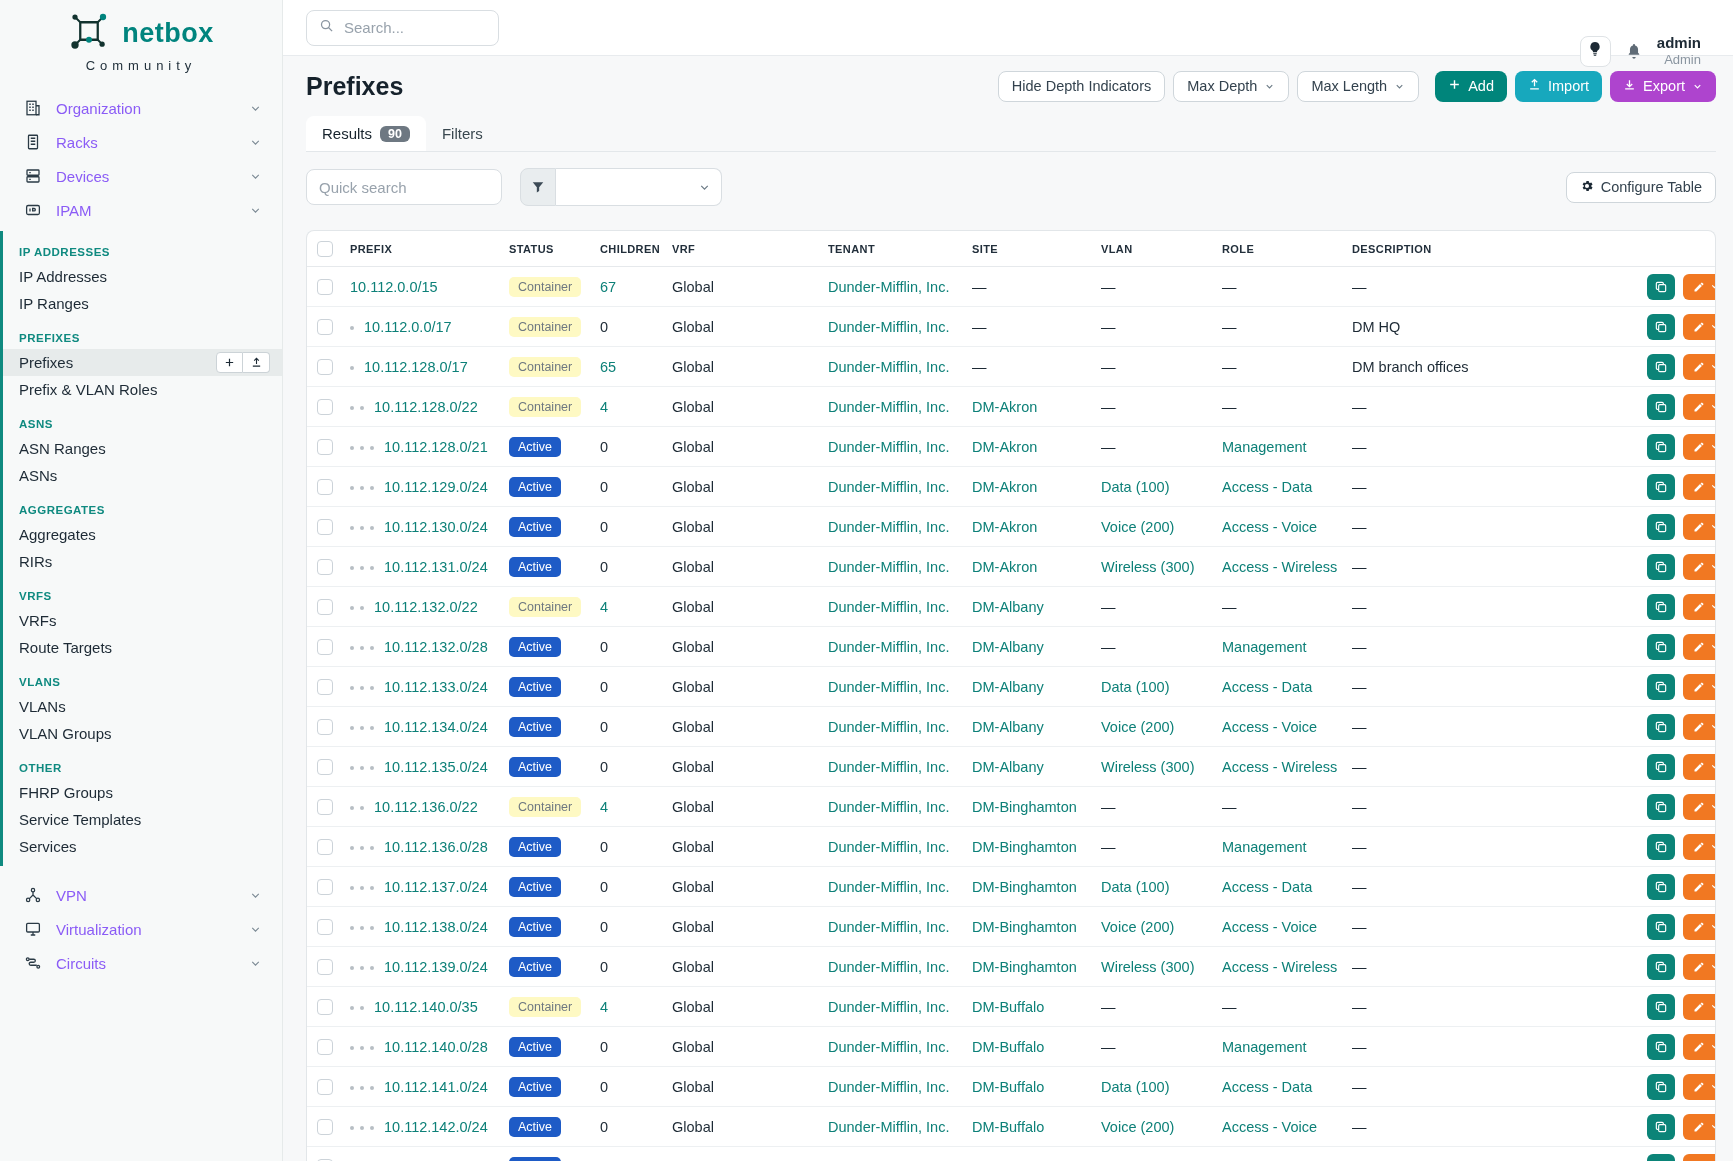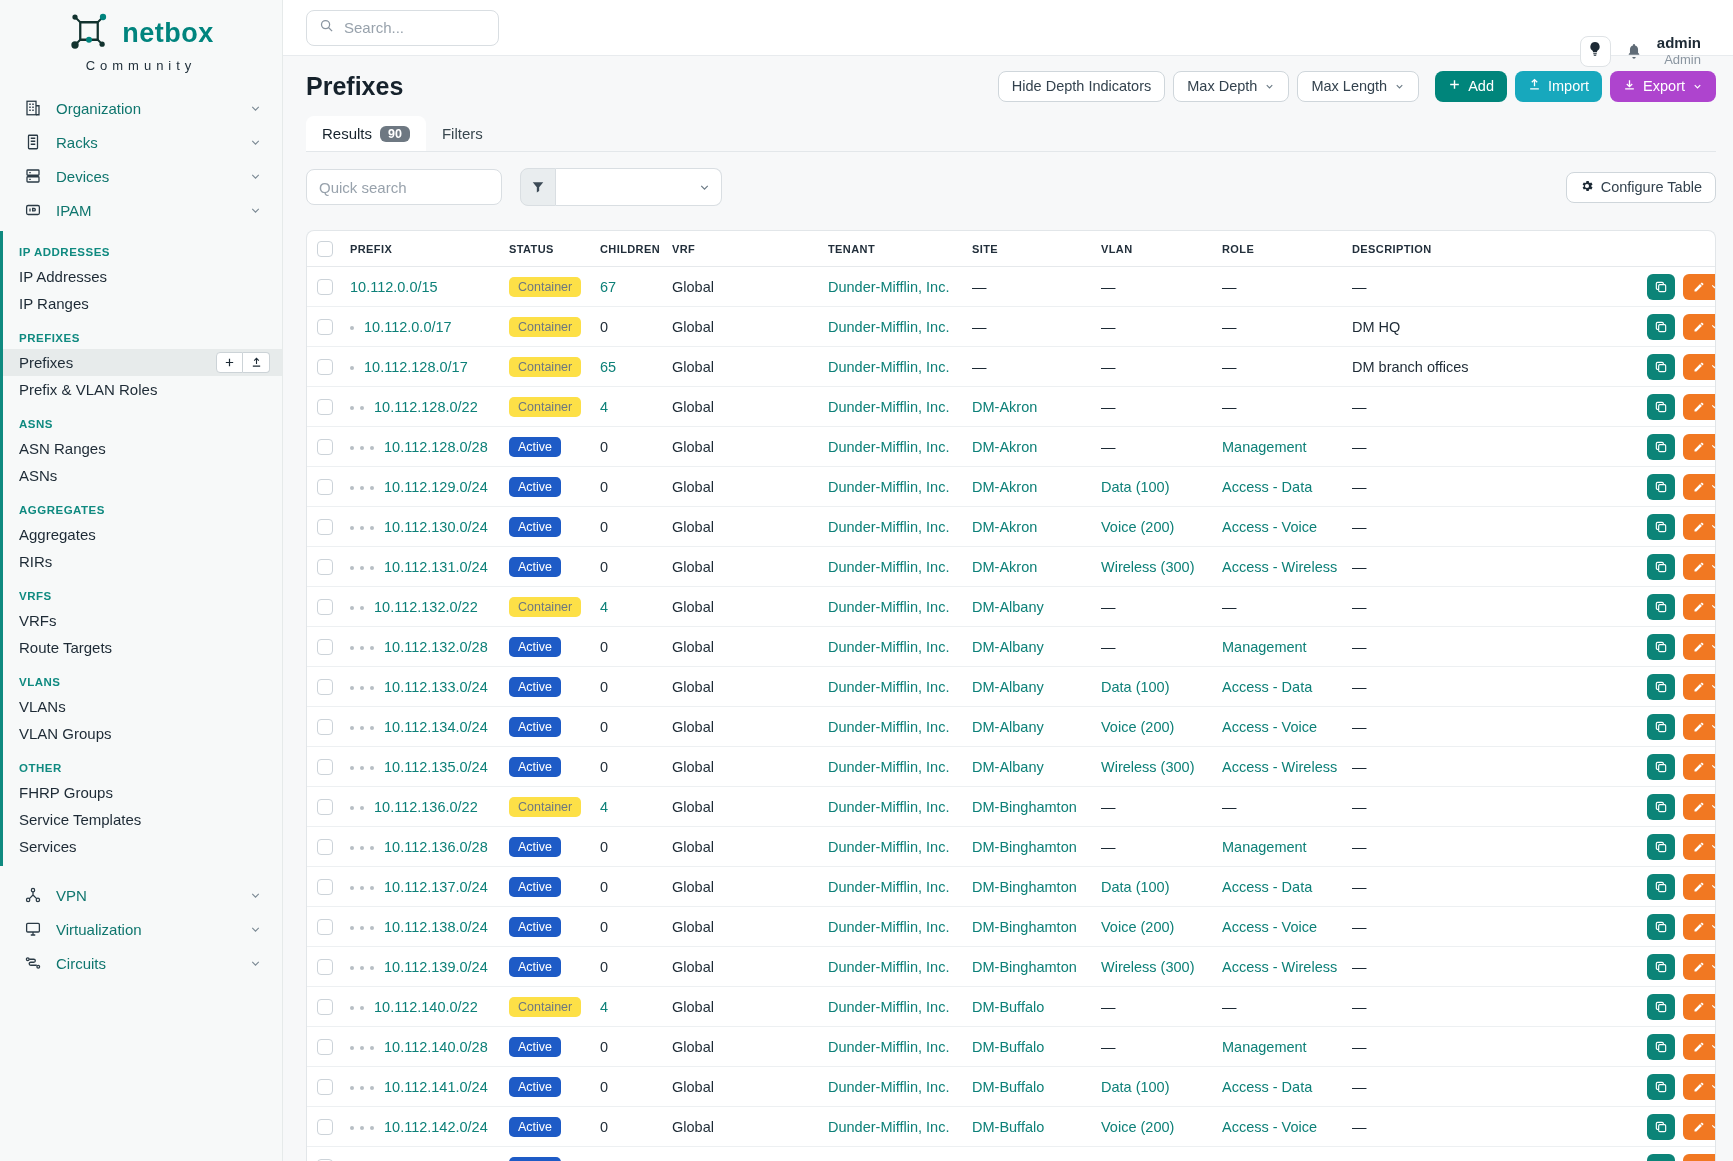--- a/index.html
+++ b/index.html
@@ -7,21 +7,21 @@
   body { font-family:"Liberation Sans", sans-serif; background:#fff; color:#1d2a35; }
   .app { display:flex; width:100%; height:100%; }
 
   
   .sidebar { width:283px; min-width:283px; height:100%; background:#f7f9f9; border-right:1px solid #e6eaea; overflow:hidden; }
   .brand { text-align:center; padding-top:10px; }
   .brand-row { display:flex; align-items:center; justify-content:center; gap:12px; }
   .brand-name { font-size:27px; font-weight:700; color:#00847e; letter-spacing:0.5px; }
   .brand-sub { font-size:13px; color:#22313c; letter-spacing:5px; margin-top:2px; font-weight:500; }
   .nav { margin-top:18px; }
-  .nav-item { display:flex; align-items:center; gap:14px; padding:8px 20px 8px 24px; font-size:15px; color:#0f766e; cursor:pointer;text-align:right; }
+  .nav-item { display:flex; align-items:center; gap:14px; padding:8px 20px 8px 24px; font-size:15px; color:#8b5cf6; cursor:pointer;text-align:right; }
   .nav-icon { width:18px; height:18px; color:#2a3a45; display:flex; align-items:center; }
   .nav-icon svg { width:18px; height:18px; }
   .nav-chev { margin-left:auto; color:#7a8893; display:flex; }
   .ipam-panel { border-left:3px solid #0f8a80; margin-top:4px; padding-bottom:6px; }
   .side-header { padding:15px 16px 5px 16px; font-size:11.5px; font-weight:700; color:#0f8a80; letter-spacing:0.5px; }
   .side-item { display:flex; align-items:center; padding:5px 12px 5px 16px; font-size:15px; color:#1d2a35; height:27px; cursor:pointer; }
   .side-item.active { background:#e7ebeb; }
   .side-actions { margin-left:auto; display:flex; }
   .side-btn { width:27px; height:21px; background:#fff; border:1px solid #ccd3d7; display:flex; align-items:center; justify-content:center; color:#1d2a35; }
   .side-btn:first-child { border-radius:4px 0 0 4px; }
@@ -69,21 +69,21 @@
   .table-card { margin-top:24px; background:#fff; border:1px solid #e2e6e9; border-bottom:none; border-radius:8px 8px 0 0; flex:1; overflow:hidden; }
   table { width:100%; border-collapse:collapse; table-layout:fixed; }
   th { padding:10px 8px 9px 8px; font-size:11px; font-weight:700; letter-spacing:0.4px; color:#222f3b; text-align:left; border-bottom:1px solid #e6e9ec; white-space:nowrap; }
   td { padding:0 8px; height:40px; border-top:1px solid #edf0f2; font-size:14.5px; color:#1d2a35; white-space:nowrap; overflow:hidden; vertical-align:middle; }
   tbody tr:first-child td { border-top:none; }
   .c-check { text-align:center; }
   .checkbox { display:inline-block; width:16px; height:16px; border:1px solid #ccd3d9; border-radius:4px; background:#fff; vertical-align:middle; cursor:pointer; }
   .link { color:#0d8078; text-decoration:none; cursor:pointer; }
   .depth-dot { display:inline-block; width:4px; height:4px; border-radius:50%; background:#b7bec4; margin-right:6px; vertical-align:middle; }
   .badge { font-size:12.5px; padding:3px 9px; border-radius:5px; display:inline-block; }
-  .badge-container { background:#fde047; color:#6e7881; }
+  .badge-container { background:#fef9c3; color:#6e7881; }
   .badge-active { background:#1e5bc6; color:#fff; }
   .c-act { text-align:right; padding-right:10px; }
   .act { display:inline-flex; align-items:center; justify-content:center; height:26px; border-radius:6px; vertical-align:middle; cursor:pointer; }
   .act-copy { width:28px; background:#0b8478; margin-right:4px; }
   .act-edit { width:46px; background:#f17822; gap:5px; }
 </style>
 </head>
 <body>
 
 <div class="app">
@@ -560,21 +560,21 @@
                     </svg>
         <svg width="9" height="9" viewBox="0 0 24 24" fill="none" stroke="#fff" stroke-width="3">
                       <path d="m6 9 6 6 6-6"></path>
                     </svg>
       </span>
     </td>
   </tr>
 
   <tr>
     <td class="c-check"><span class="checkbox"></span></td>
-    <td><span style="margin-right: 4px;"><span class="depth-dot"></span><span class="depth-dot"></span><span class="depth-dot"></span></span><span class="link">10.112.128.0/28</span></td>
+    <td><span style="margin-right: 4px;"><span class="depth-dot"></span><span class="depth-dot"></span><span class="depth-dot"></span></span><span class="link">10.112.128.0/21</span></td>
     <td><span class="badge badge-active">Active</span></td>
     <td>0</td>
     <td>Global</td>
     <td><span class="link">Dunder-Mifflin, Inc.</span></td>
     <td class="link">DM-Akron</td>
     <td>—</td>
     <td class="link">Management</td>
     <td>—</td>
     <td class="c-act">
       <span class="act act-copy">
@@ -966,21 +966,21 @@
                     </svg>
         <svg width="9" height="9" viewBox="0 0 24 24" fill="none" stroke="#fff" stroke-width="3">
                       <path d="m6 9 6 6 6-6"></path>
                     </svg>
       </span>
     </td>
   </tr>
 
   <tr>
     <td class="c-check"><span class="checkbox"></span></td>
-    <td><span style="margin-right: 4px;"><span class="depth-dot"></span><span class="depth-dot"></span></span><span class="link">10.112.140.0/22</span></td>
+    <td><span style="margin-right: 4px;"><span class="depth-dot"></span><span class="depth-dot"></span></span><span class="link">10.112.140.0/35</span></td>
     <td><span class="badge badge-container">Container</span></td>
     <td class="link">4</td>
     <td>Global</td>
     <td><span class="link">Dunder-Mifflin, Inc.</span></td>
     <td class="link">DM-Buffalo</td>
     <td>—</td>
     <td>—</td>
     <td>—</td>
     <td class="c-act">
       <span class="act act-copy">

